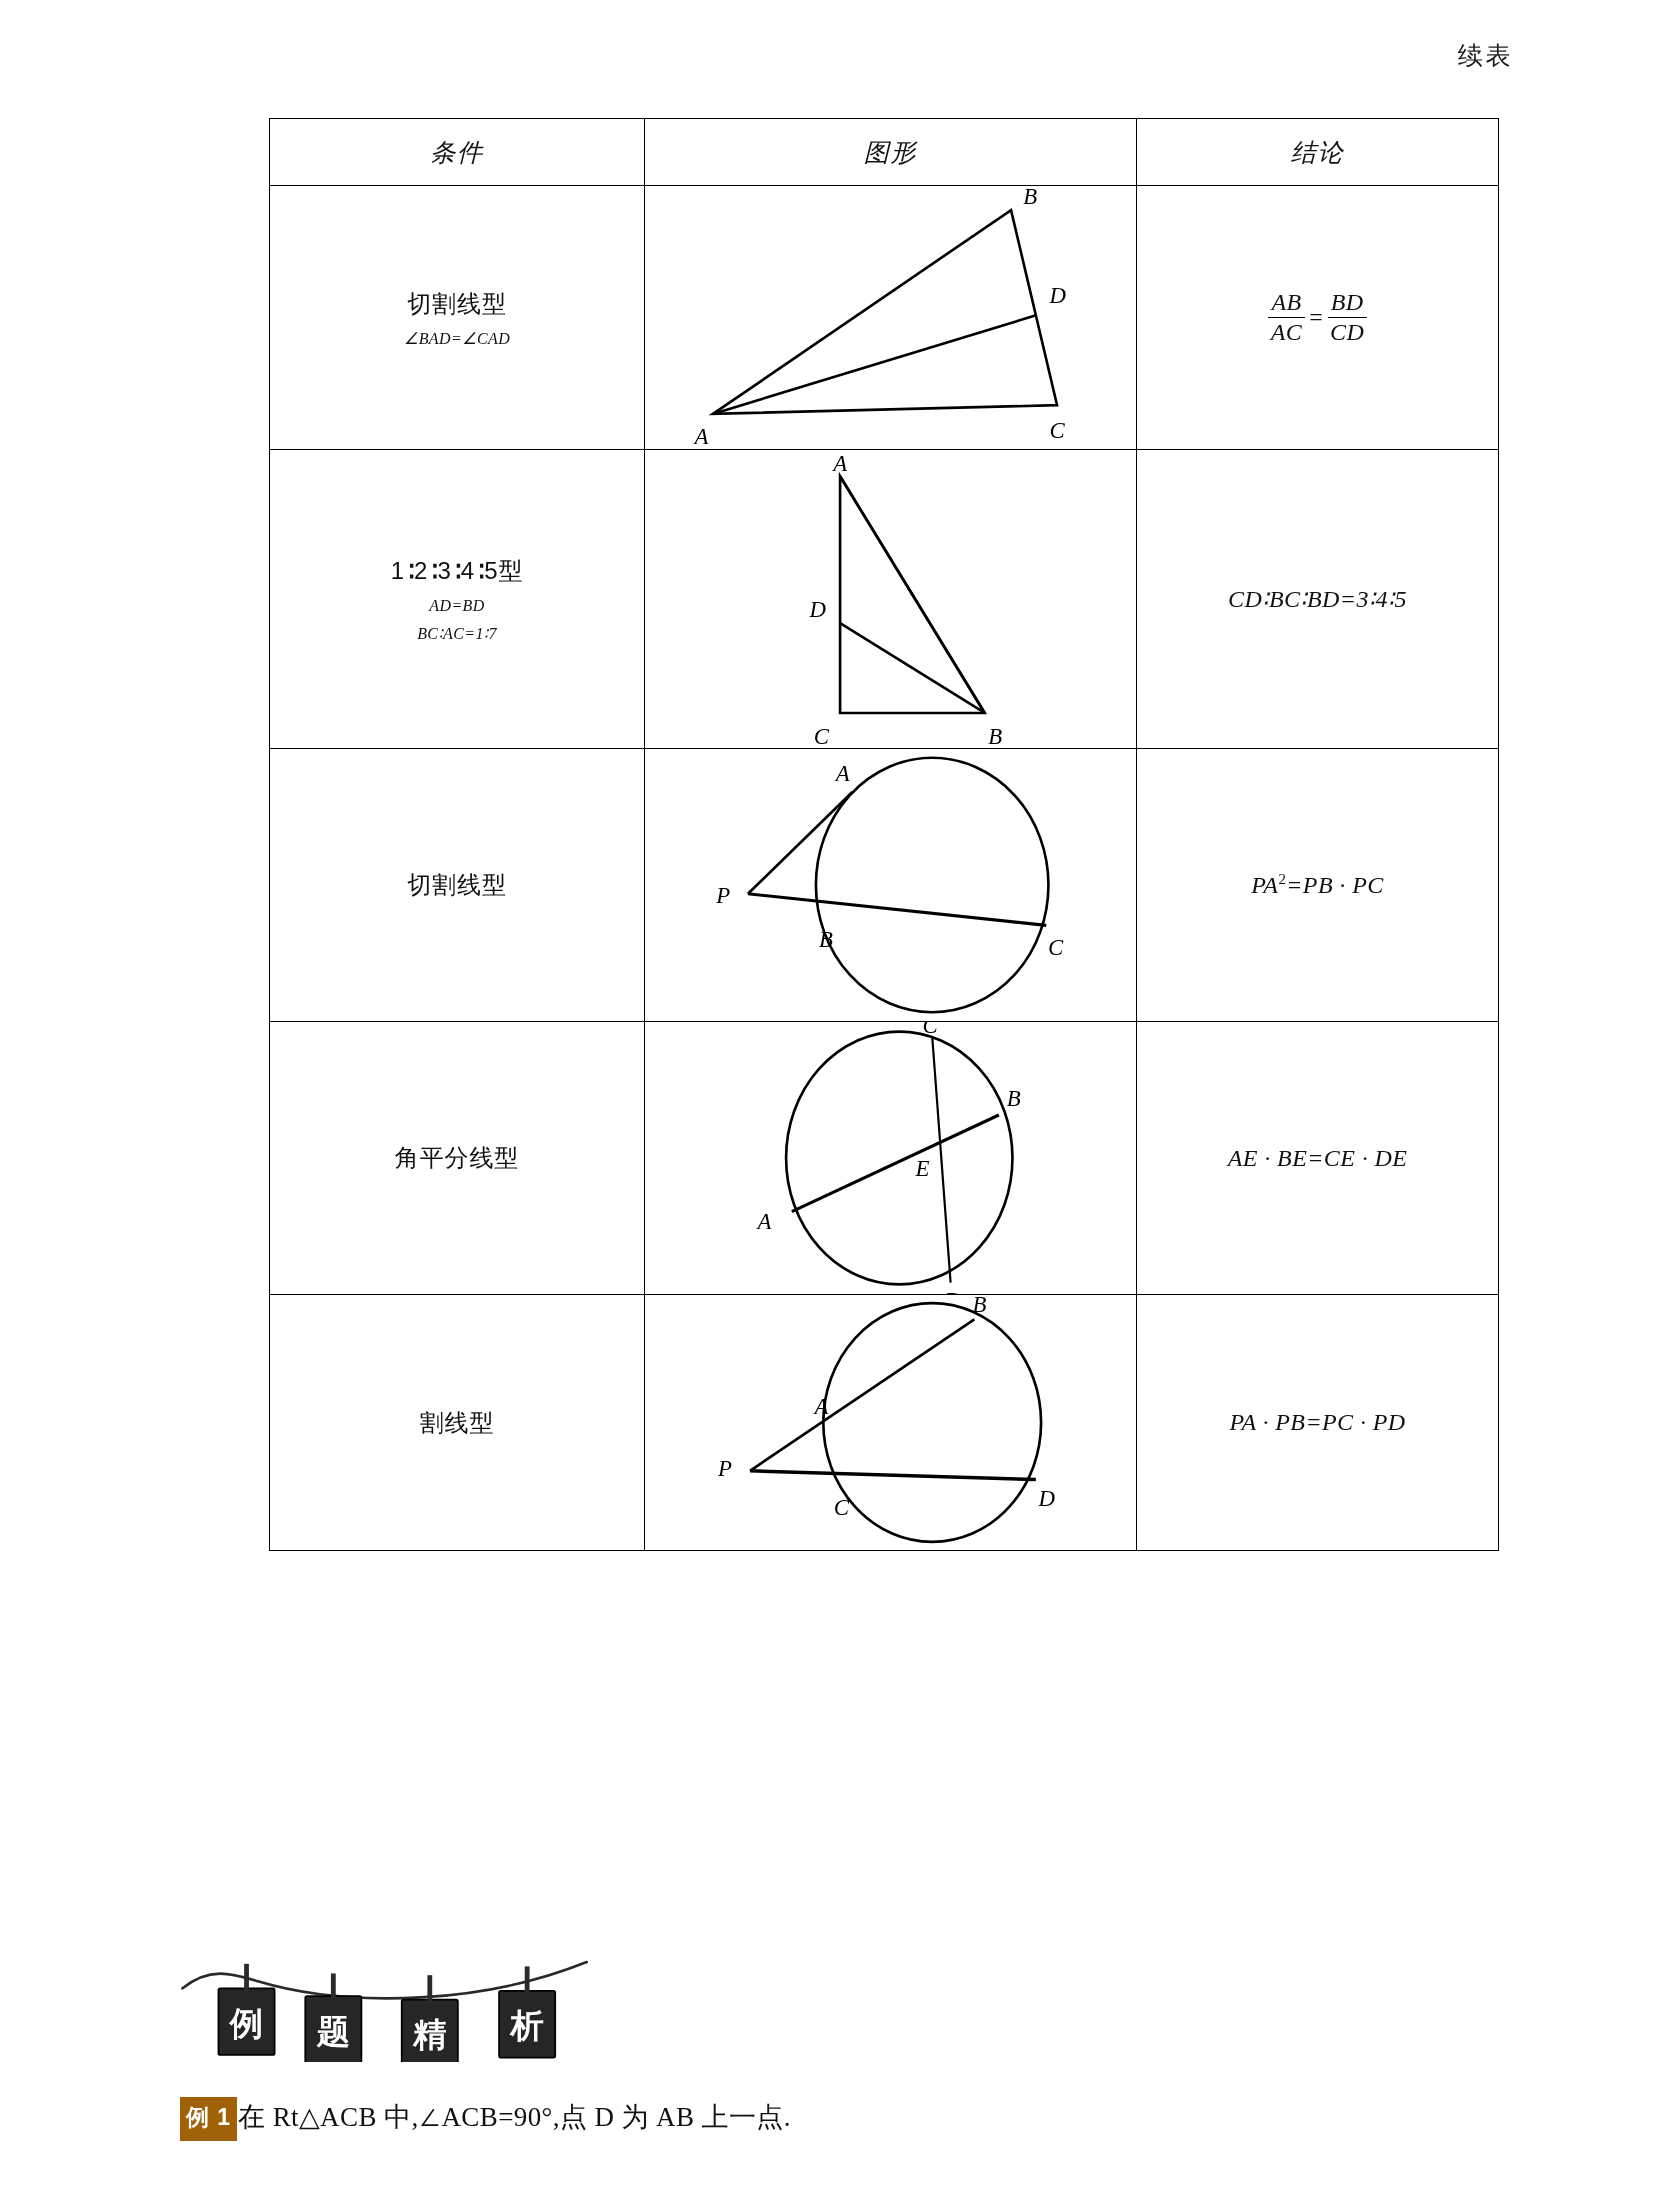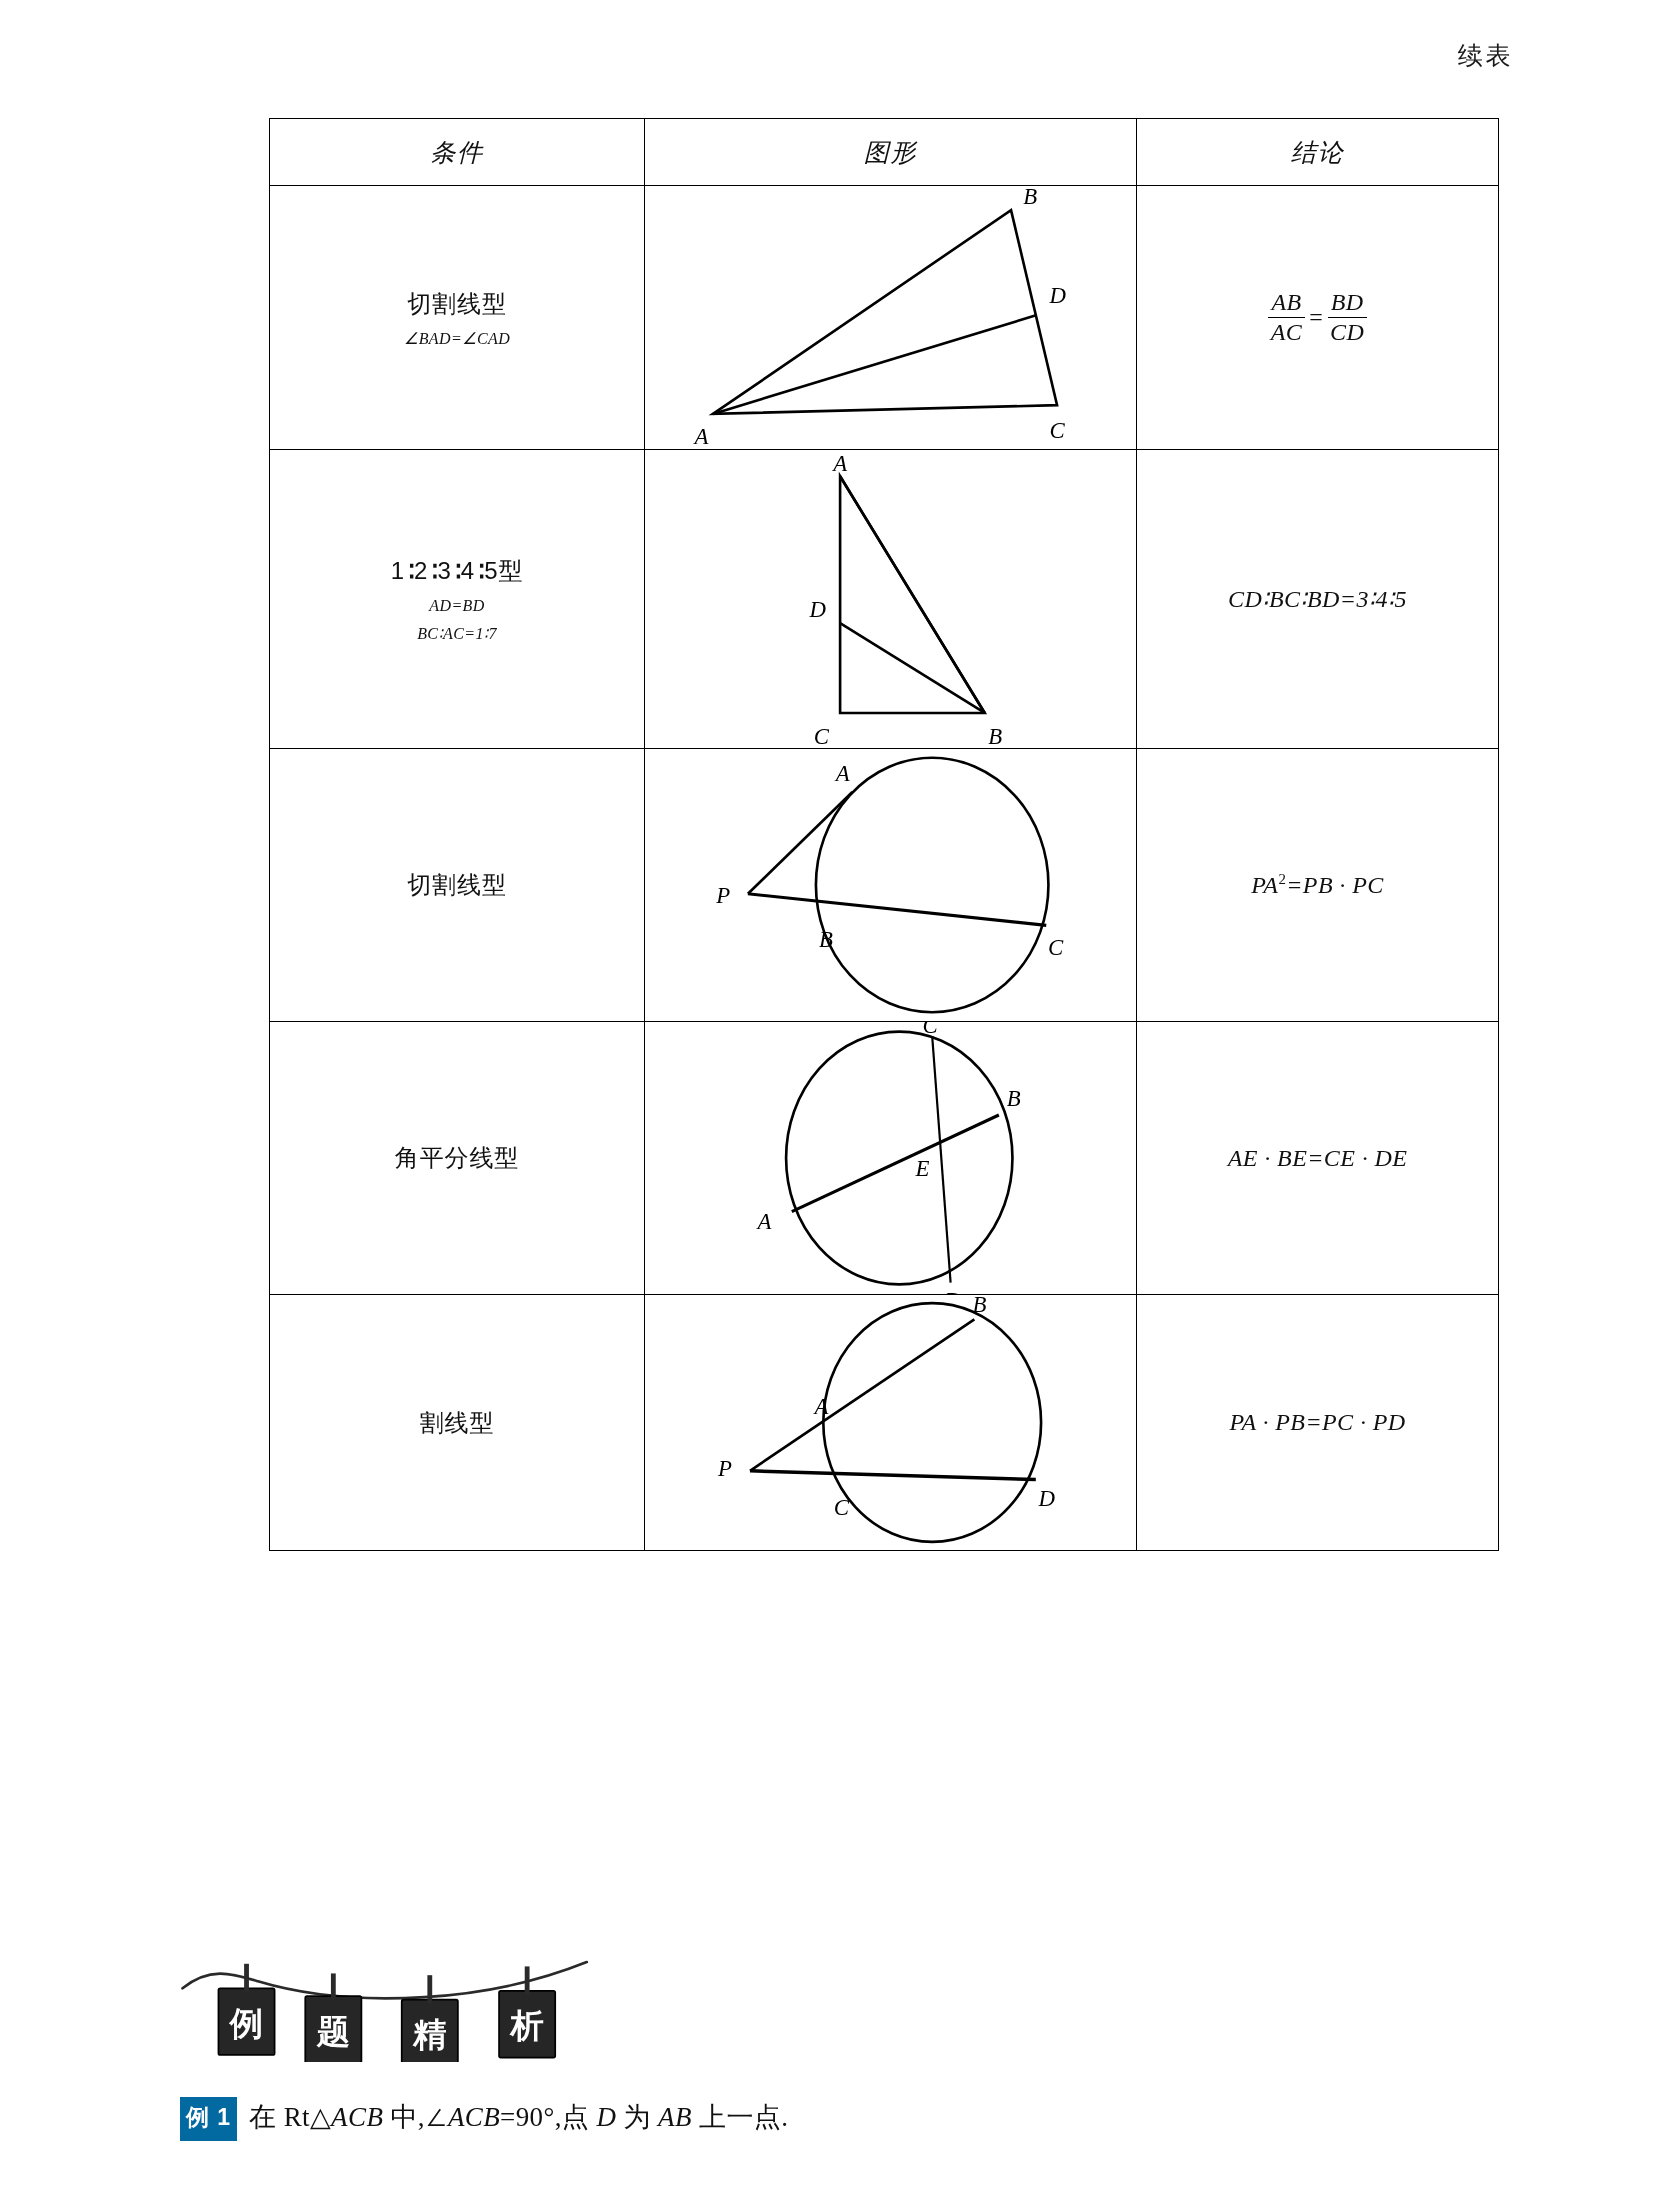--- a/index.html
+++ b/index.html
@@ -105,32 +105,32 @@
   .example{
     position:absolute;
     left:180px; top:2096px;
     width:1308px;
     font-size:27px;
     line-height:1.62;
     letter-spacing:0.4px;
   }
   .ex-badge{
     display:inline-block;
-    background:#0369a1;
+    background:#a16207;
     color:#fff;
     font-family:"Liberation Sans", sans-serif;
     font-weight:bold;
     font-size:23px;
     padding:2.6px 6.1px 4.4px 6.1px;
-    margin-right:12px;
+    margin-right:1px;
     letter-spacing:0.9px;
     vertical-align:0.9px;
   }
   .ex-line{white-space:nowrap;}
-  .ex-line .it{font-style:italic;}
+  .ex-line .it{}
   .ex-line2{margin-top:7px;white-space:nowrap;}
 </style>
 </head>
 <body>
 
 <div class="page-header">续表</div>
 
 <div class="tbl-wrap">
 <table class="summary">
   <colgroup>

